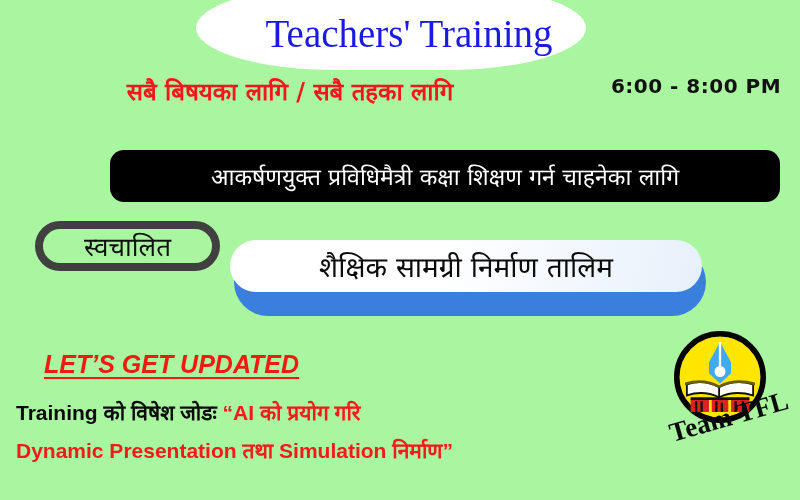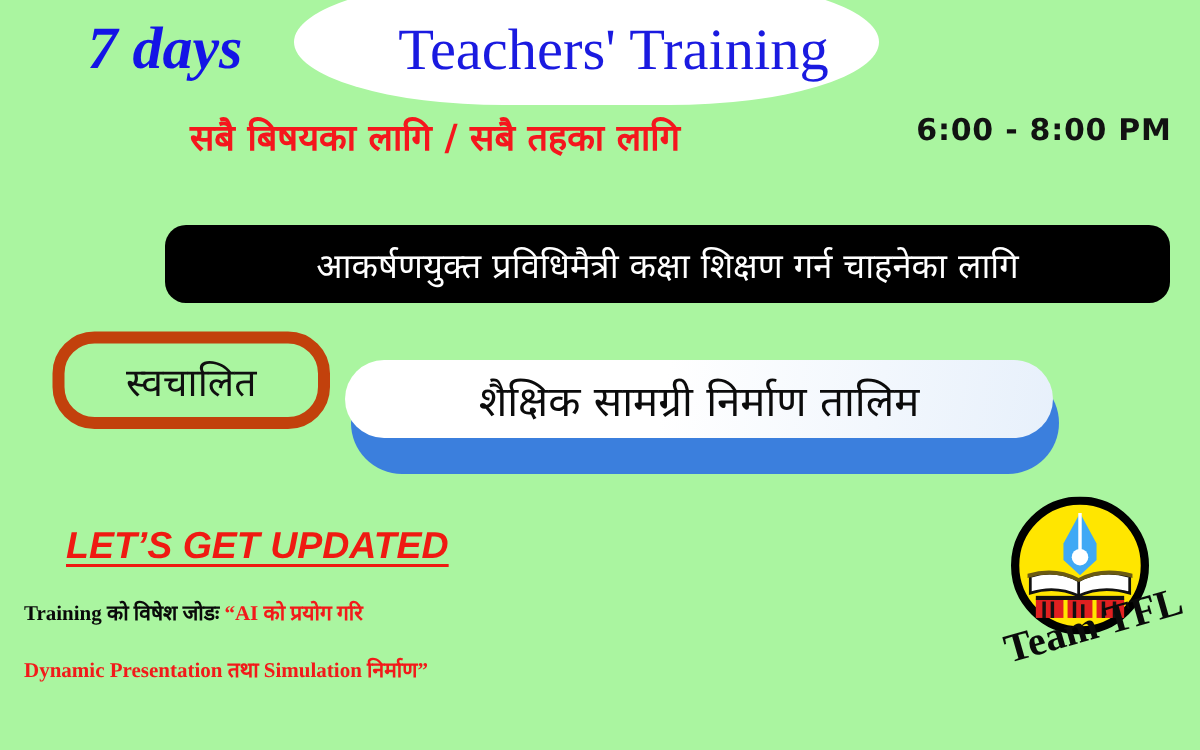--- a/index.html
+++ b/index.html
@@ -115,22 +115,22 @@
     color: #ffffff;
     white-space: nowrap;
   }
 
   
   .auto-pill {
     position: absolute;
     left: 35px;
     top: 221px;
     width: 185px;
-    height: 65px;
-    border: 8px solid #c2410c;
+    height: 50px;
+    border: 8px solid #404040;
     border-radius: 28px;
     display: flex;
     align-items: center;
     justify-content: center;
     box-sizing: border-box;
   }
   .auto-pill-text {
     font-family: "DejaVu Sans", sans-serif;
     font-size: 26px;
     color: #101010;
@@ -178,23 +178,23 @@
     color: #ef1a12;
     text-decoration: underline;
     text-underline-offset: 4px;
     white-space: nowrap;
     margin-left: 20px;
   }
 
   .note-line {
     position: absolute;
     left: 16px;
-    font-family: Liberation Serif, serif;
-    font-weight: bold;
-    font-size: 14px;
+    font-family: Liberation Sans, sans-serif;
+    font-weight: bold;
+    font-size: 21px;
     white-space: nowrap;
     color: #0a0a0a;
   }
   .note-line-1 { top: 398px; }
   .note-line-2 { top: 436px; color: #f21a1a; }
   .red { color: #f21a1a; }
 
   
   .logo-wrap {
     position: absolute;
@@ -222,21 +222,20 @@
     transform: rotate(-16deg);
     transform-origin: left top;
     white-space: nowrap;
   }
 </style>
 </head>
 <body>
 
 <div id="poster">
 
-  <div class="days-badge">7 days</div>
 
   <div class="title-pill">
     <span class="title-pill-text">Teachers' Training</span>
   </div>
 
 
   <div class="time-text">6:00 - 8:00 PM</div>
 
   <div class="subtitle-red">सबै बिषयका लागि /  सबै तहका लागि</div>
 

